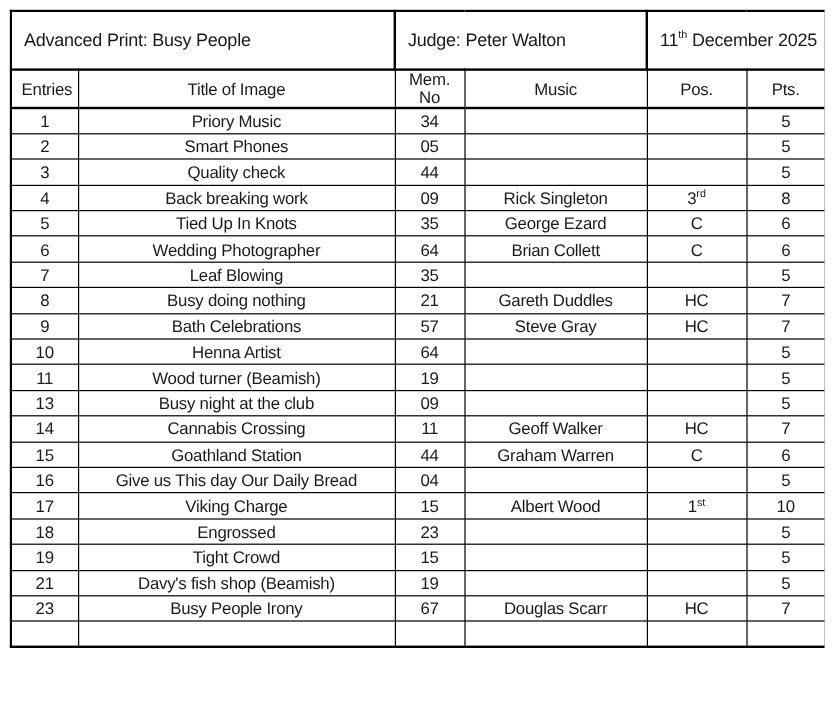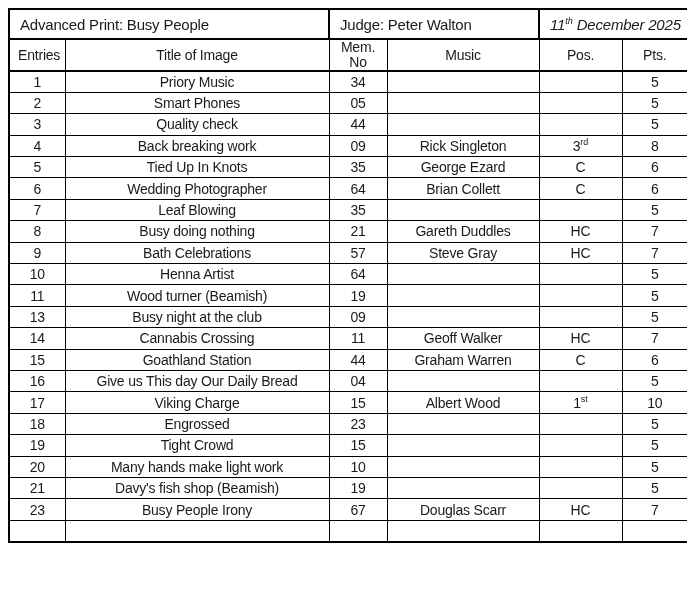--- a/index.html
+++ b/index.html
@@ -21,31 +21,31 @@
     overflow: hidden;
   }
   table.results {
     border-collapse: collapse;
     table-layout: fixed;
     width: 679px;
     border: 2px solid #000;
     letter-spacing: -0.2px;
   }
   
-  tr.band { height: 30px; }
+  tr.band { height: 49px; }
   tr.band td {
     border: 2px solid #000;
     font-size: 15px;
     vertical-align: middle;
     padding: 0 10px;
     white-space: nowrap;
     overflow: hidden;
   }
   td.band-left  { text-align: left; }
-  td.band-date  { text-align: right; padding: 0 4px; font-style: italic; }
+  td.band-date  { text-align: right; padding: 0 4px; }
   
   tr.cols { height: 24px; }
   tr.cols th {
     border: 1px solid #000;
     border-bottom: 2px solid #000;
     font-weight: normal;
     font-size: 14px;
     vertical-align: middle;
     padding: 0 8px;
     white-space: nowrap;
@@ -262,28 +262,20 @@
 
   <tr class="data">
     <td class="c">19</td>
     <td class="l">Tight Crowd</td>
     <td class="c">15</td>
     <td class="l"></td>
     <td class="c"><span></span><sup class="ord"></sup></td>
     <td class="c">5</td>
   </tr>
 
-  <tr class="data">
-    <td class="c">20</td>
-    <td class="l">Many hands make light work</td>
-    <td class="c">10</td>
-    <td class="l"></td>
-    <td class="c"><span></span><sup class="ord"></sup></td>
-    <td class="c">5</td>
-  </tr>
 
   <tr class="data">
     <td class="c">21</td>
     <td class="l">Davy's fish shop (Beamish)</td>
     <td class="c">19</td>
     <td class="l"></td>
     <td class="c"><span></span><sup class="ord"></sup></td>
     <td class="c">5</td>
   </tr>
 

